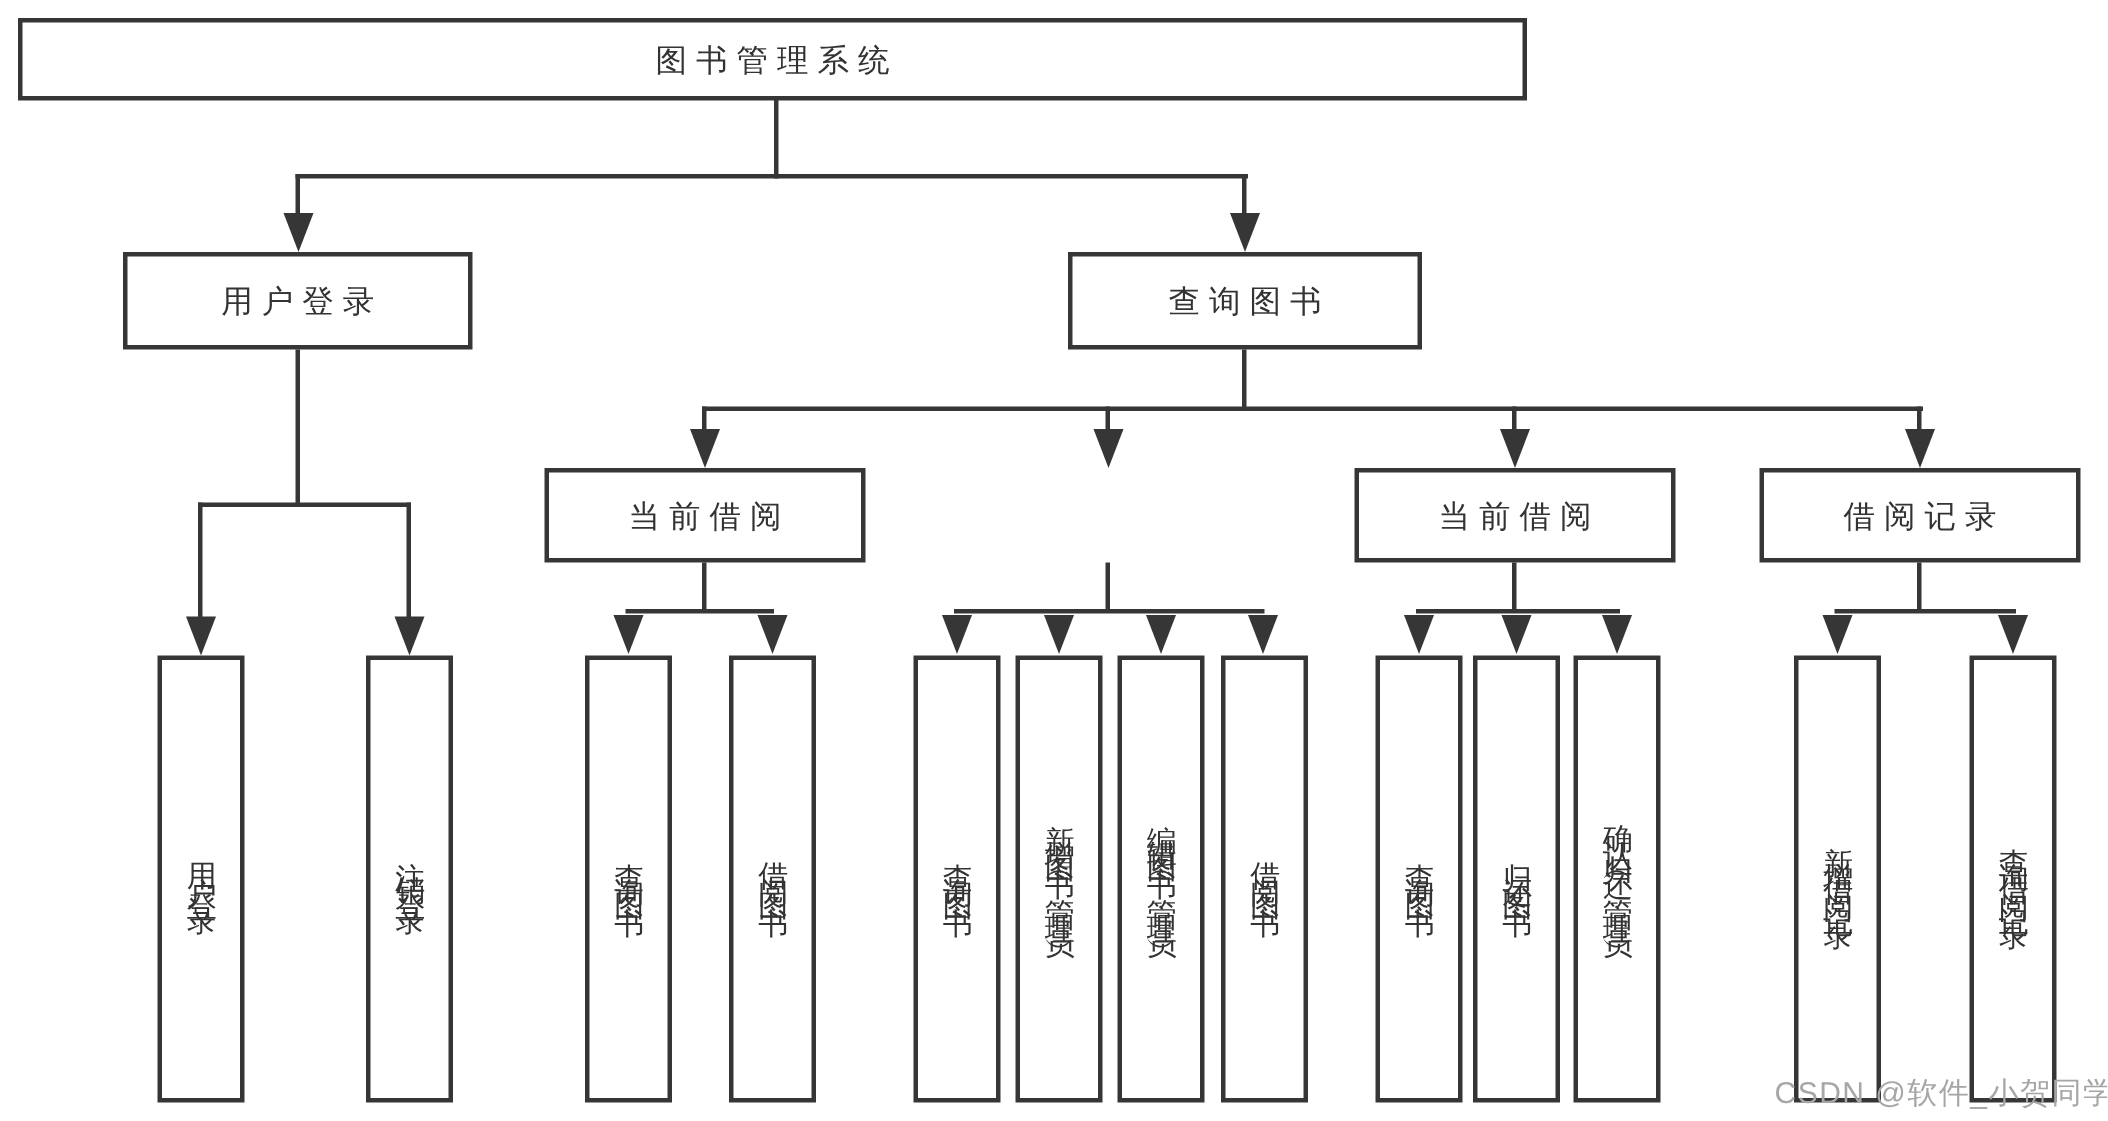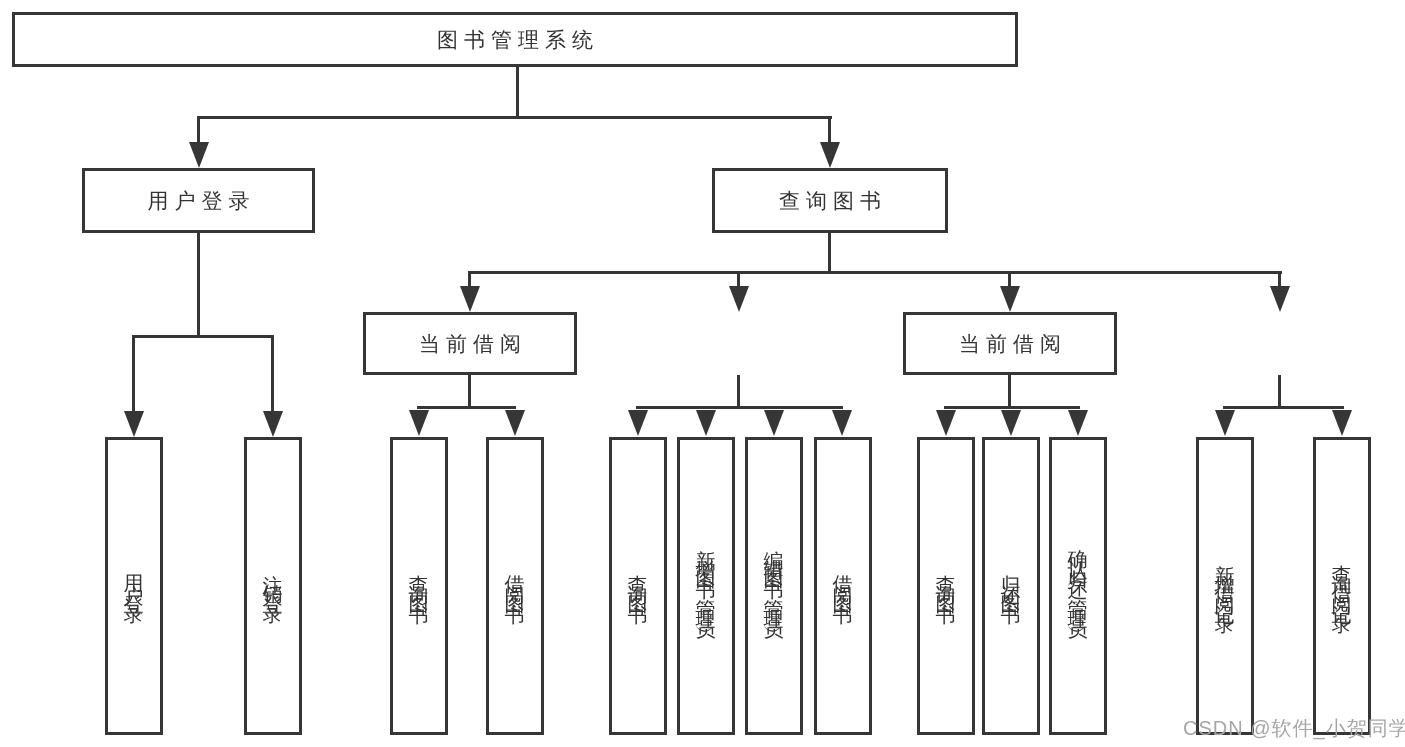--- a/index.html
+++ b/index.html
@@ -102,20 +102,23 @@
   <div class="arrow" style="left:729px;top:286px"></div>
   <div class="arrow" style="left:1000px;top:286px"></div>
   <div class="arrow" style="left:1270px;top:286px"></div>
 
   <div class="node" style="left:363px;top:312px;width:214px;height:63px">
     <span class="hlabel">当前借阅</span>
   </div>
   <div class="node" style="left:903px;top:312px;width:214px;height:63px">
     <span class="hlabel">当前借阅</span>
   </div>
+  <div class="node" style="left:1173px;top:312px;width:214px;height:63px">
+    <span class="hlabel">借阅记录</span>
+  </div>
 
   <div class="vline" style="left:468px;top:375px;height:33px"></div>
   <div class="hline" style="left:417px;top:406px;width:99px"></div>
   <div class="arrow" style="left:409px;top:410px"></div>
   <div class="arrow" style="left:505px;top:410px"></div>
 
   <div class="vline" style="left:737px;top:375px;height:33px"></div>
   <div class="hline" style="left:636px;top:406px;width:207px"></div>
   <div class="arrow" style="left:628px;top:410px"></div>
   <div class="arrow" style="left:696px;top:410px"></div>

